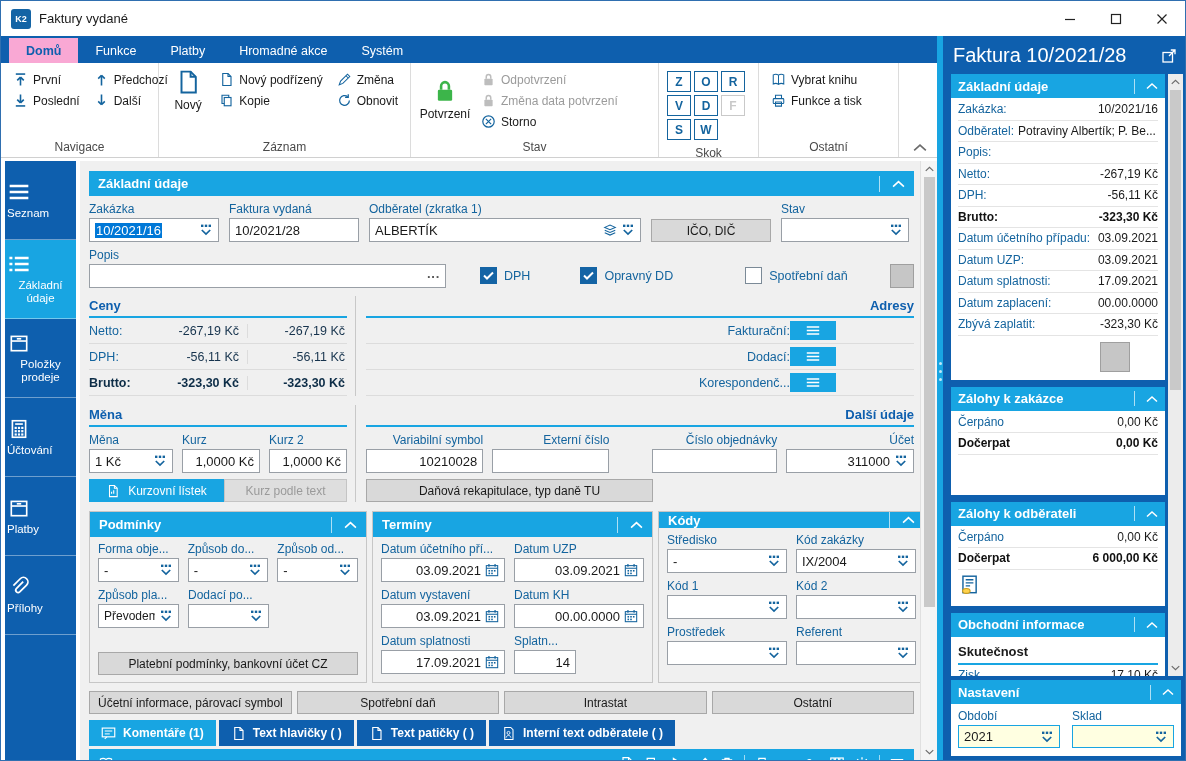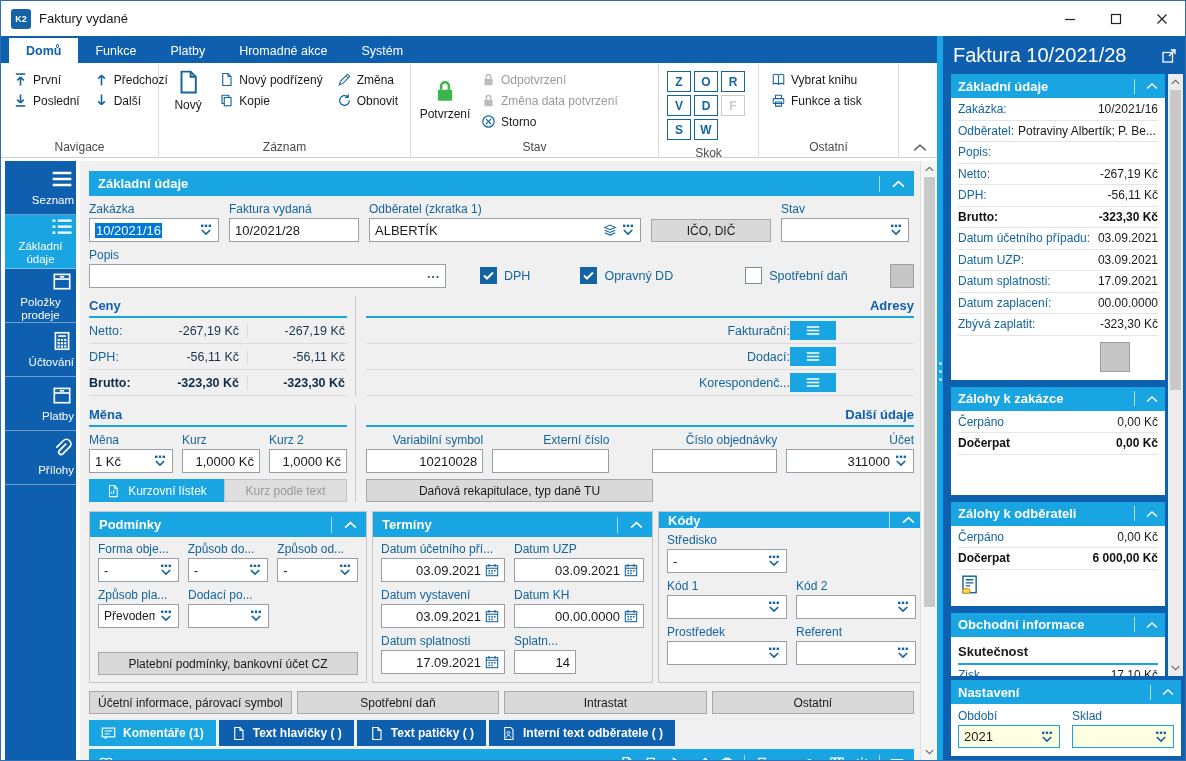--- a/index.html
+++ b/index.html
@@ -15,21 +15,21 @@
   .wctrls { margin-left:auto; display:flex; height:100%; }
   .wbtn { width:46px; height:100%; display:flex; align-items:center; justify-content:center; color:#222; }
   .wbtn svg { width:12px; height:12px; }
 
   .mainrow { flex:1; display:flex; min-height:0; }
   .leftcol { width:936px; display:flex; flex-direction:column; min-height:0; }
 
   
   .tabbar { height:27px; background:#0e5fae; display:flex; align-items:flex-end; padding-left:8px; flex:0 0 auto; }
   .rtab { padding:0 17px; height:25px; display:flex; align-items:center; color:#fff; font-size:12.5px; }
-  .rtab.active { background:#ffffff; color:#0e5fae; font-weight:bold; }
+  .rtab.active { background:#f9a8d4; color:#0e5fae; font-weight:bold; }
 
   
   .ribbon { height:95px; background:#fff; border-bottom:1px solid #d0d0d0; display:flex; position:relative; flex:0 0 auto; }
   .rgroup { border-right:1px solid #dcdcdc; display:flex; flex-direction:column; padding:4px 6px 0 6px; }
   .rgroup-label { margin-top:auto; text-align:center; font-size:12px; color:#4a4a4a; padding:2px 0 3px; }
   .rrow { display:flex; gap:2px; }
   .smallbtn { display:flex; align-items:center; gap:5px; font-size:12px; color:#1a1a1a; padding:3px 6px; white-space:nowrap; }
   .smallbtn .ic { width:15px; height:15px; color:#14649e; display:inline-flex; }
   .smallbtn.disabled { color:#9b9b9b; } .smallbtn.disabled .ic { color:#bdbdbd; }
   .bigbtn { width:56px; display:flex; flex-direction:column; align-items:center; justify-content:center; gap:3px;
@@ -40,21 +40,21 @@
   .skokgrid { display:grid; grid-template-columns:repeat(3,24px); gap:3px; padding:4px 2px; }
   .skokkey { width:24px; height:21px; border:1.5px solid #14649e; color:#14649e; font-weight:bold; font-size:12px;
              display:flex; align-items:center; justify-content:center; background:#fff; }
   .skokkey.disabled { border-color:#c9c9c9; color:#c9c9c9; }
   .ribcollapse { position:absolute; right:10px; bottom:5px; width:14px; height:9px; color:#6b6b6b; }
   .ic svg, .ribcollapse svg { width:100%; height:100%; display:block; }
 
   
   .bodyrow { flex:1; display:flex; background:#fff; padding:3px 0 0 4px; min-height:0; }
   .sidebar { width:71px; background:#0e5fae; display:flex; flex-direction:column; flex:0 0 auto; }
-  .sbitem { height:54px; display:flex; flex-direction:column; align-items:flex-end; justify-content:center; gap:4px;
+  .sbitem { height:79px; display:flex; flex-direction:column; align-items:flex-start; justify-content:center; gap:4px;
             color:#fff; font-size:11.5px; text-align:center; line-height:13px; border-bottom:1px solid rgba(255,255,255,.4); padding:2px; }
   .sbitem.active { background:#18a5e2; }
   .sbitem .ic { width:24px; height:22px; color:#fff; display:inline-flex; }
 
   .content { flex:1; background:#f0f0f0; margin-left:4px; padding:10px 6px 0 9px; overflow:hidden; position:relative; min-width:0; }
   .vscroll { width:17px; background:#f5f5f5; border-left:1px solid #e0e0e0; display:flex; flex-direction:column; align-items:center; flex:0 0 auto; }
   .scrArrow { width:15px; height:16px; display:flex; align-items:center; justify-content:center; color:#6b6b6b; }
   .scrArrow svg { width:9px; height:6px; }
   .scrThumb { width:11px; background:#c9c9c9; border-radius:0; flex:0 0 auto; }
 
@@ -910,20 +910,34 @@
                         <span class="ic">
                           <svg viewBox="0 0 14 14">
                             <rect x="2" y="1.6" width="2.4" height="2.4" fill="currentColor"></rect>
                             <rect x="5.8" y="1.6" width="2.4" height="2.4" fill="currentColor"></rect>
                             <rect x="9.6" y="1.6" width="2.4" height="2.4" fill="currentColor"></rect>
                             <path d="M2.8 7l4.2 4 4.2-4" fill="none" stroke="currentColor" stroke-width="1.7"></path>
                           </svg>
                         </span>
                       </div>
                     </div>
+                  <div class="fg" style="width:120px">
+                      <span class="lbl">Kód zakázky</span>
+                    <div class="field">
+                        <span class="val">IX/2004</span>
+                        <span class="ic">
+                          <svg viewBox="0 0 14 14">
+                            <rect x="2" y="1.6" width="2.4" height="2.4" fill="currentColor"></rect>
+                            <rect x="5.8" y="1.6" width="2.4" height="2.4" fill="currentColor"></rect>
+                            <rect x="9.6" y="1.6" width="2.4" height="2.4" fill="currentColor"></rect>
+                            <path d="M2.8 7l4.2 4 4.2-4" fill="none" stroke="currentColor" stroke-width="1.7"></path>
+                          </svg>
+                        </span>
+                      </div>
+                    </div>
                 </div>
                 <div class="minirow">
                   <div class="fg" style="width:120px">
                       <span class="lbl">Kód 1</span>
                     <div class="field">
                         <span class="val"></span>
                         <span class="ic">
                           <svg viewBox="0 0 14 14">
                             <rect x="2" y="1.6" width="2.4" height="2.4" fill="currentColor"></rect>
                             <rect x="5.8" y="1.6" width="2.4" height="2.4" fill="currentColor"></rect>

